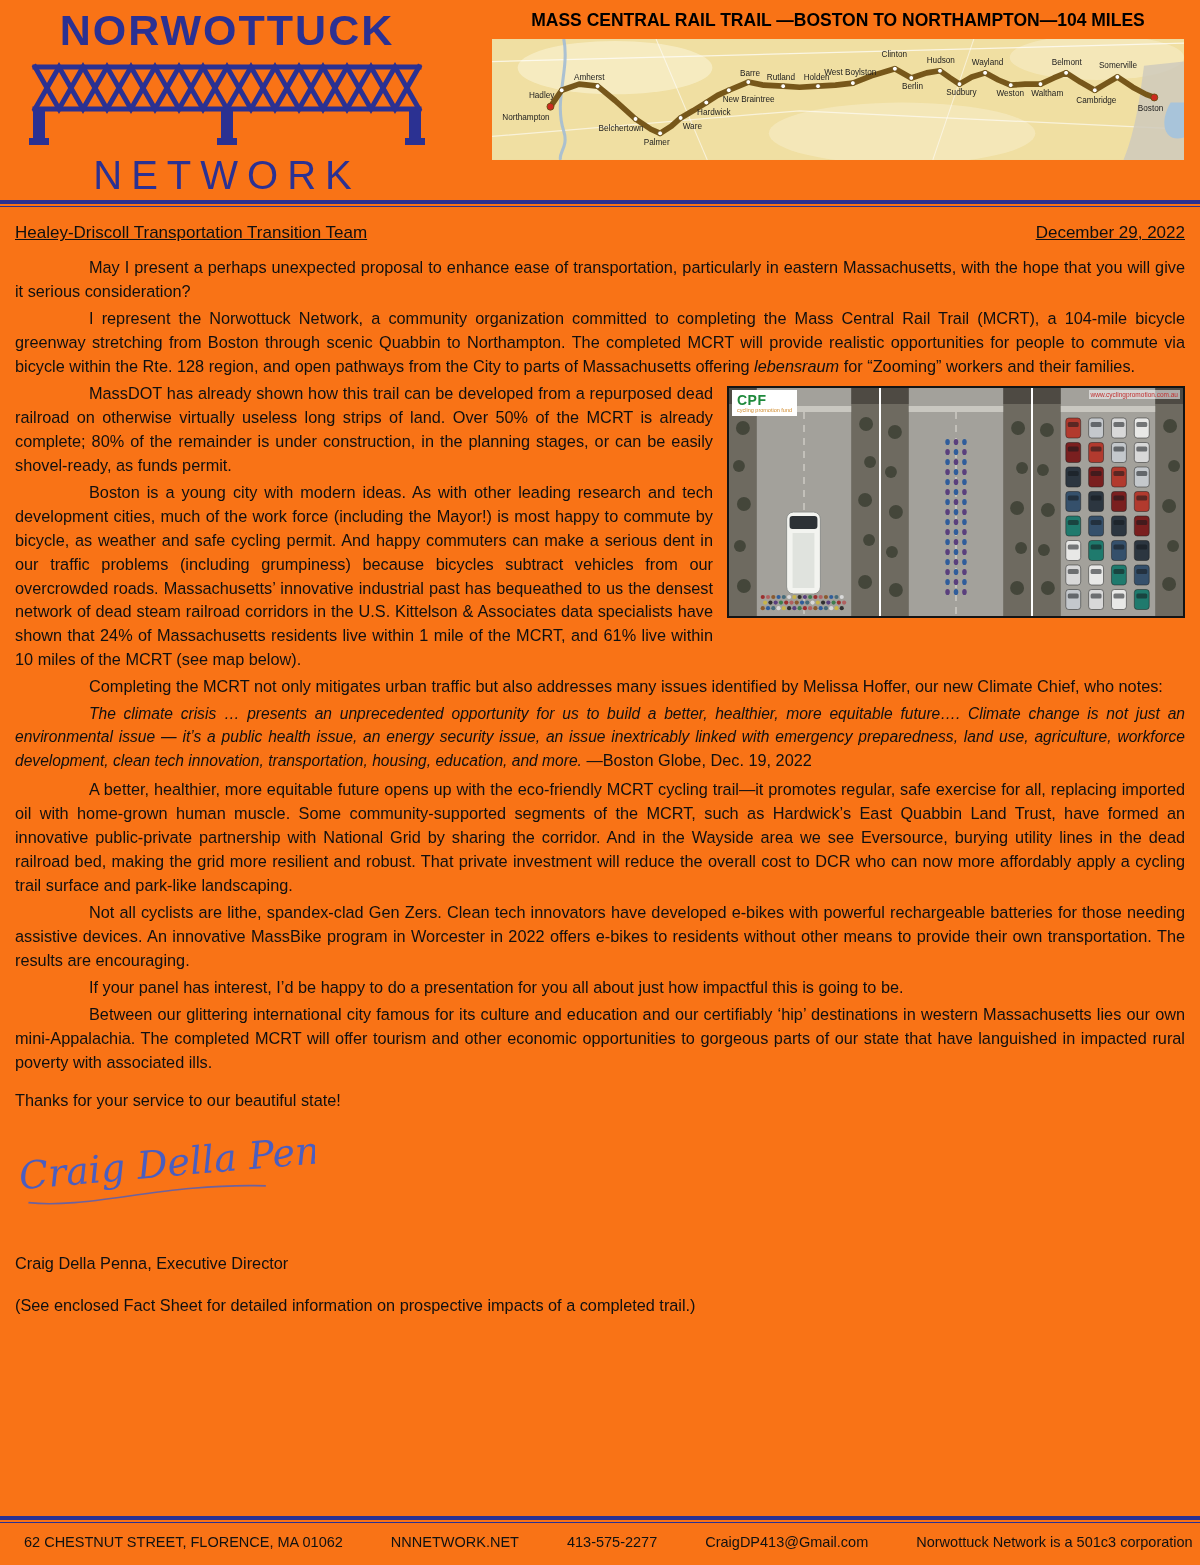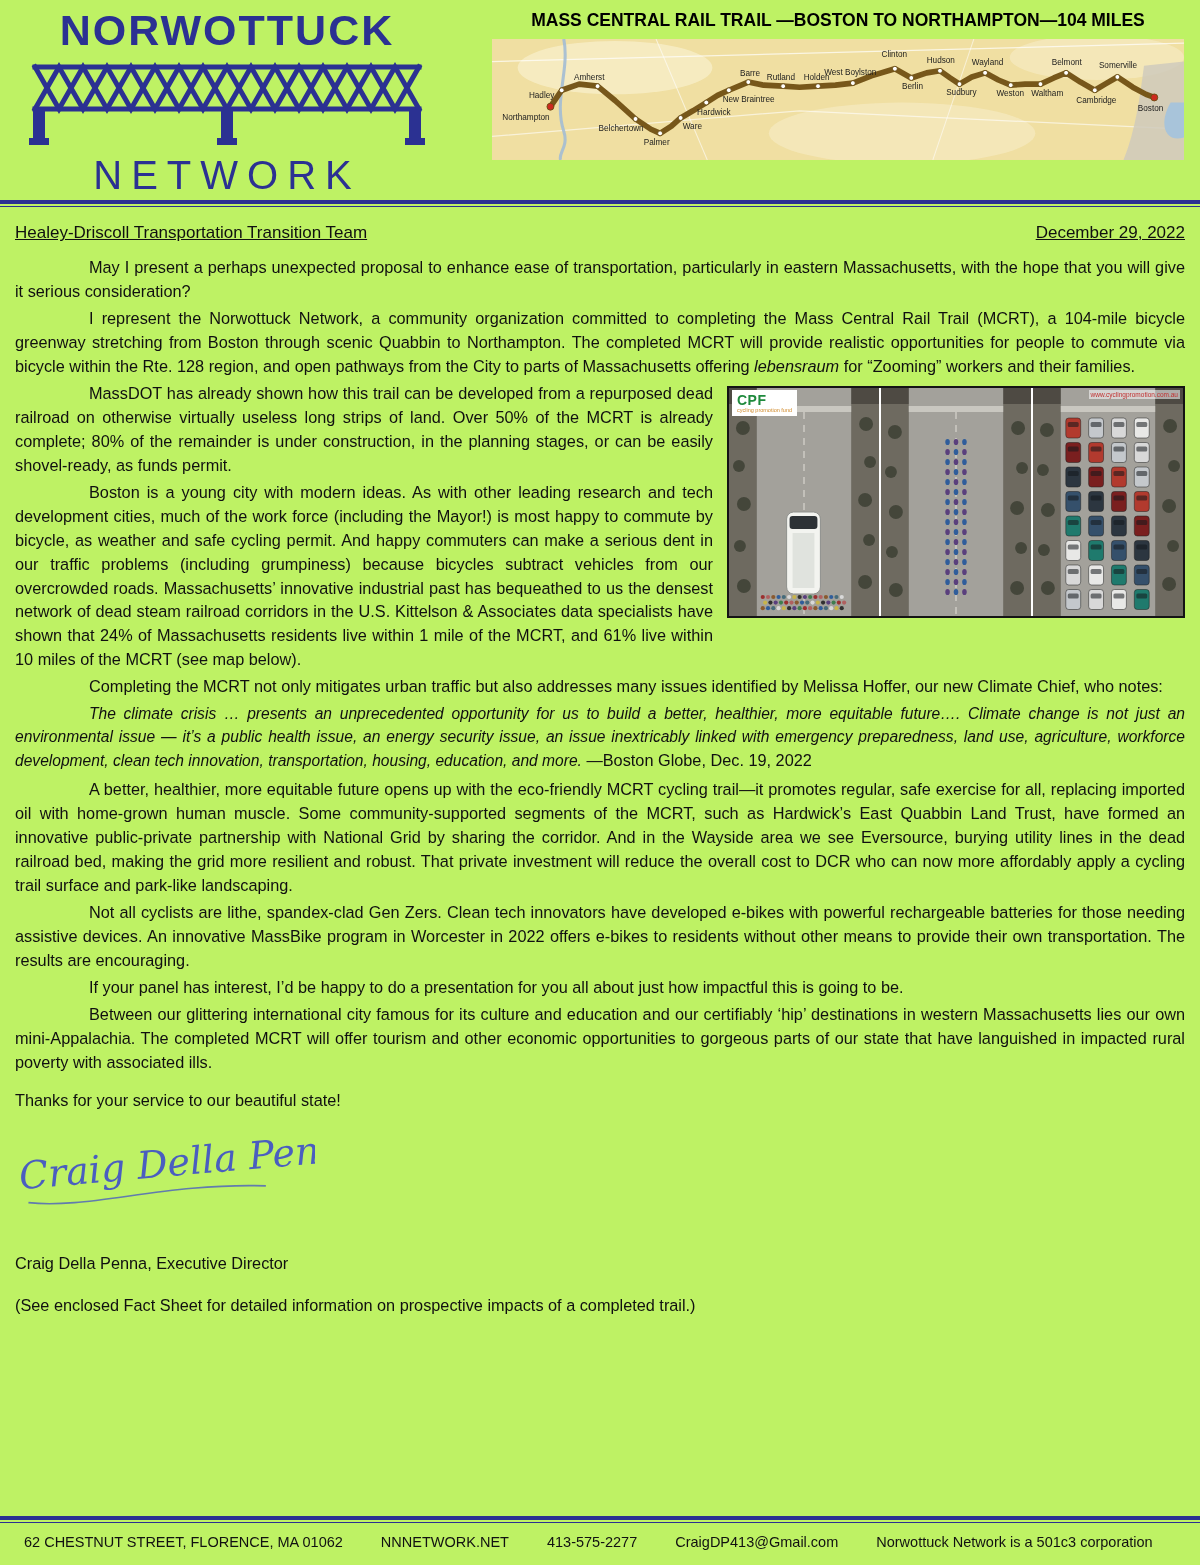--- a/index.html
+++ b/index.html
@@ -1,18 +1,18 @@
 <!DOCTYPE html>
 <html><head>
 <meta charset="utf-8">
 <style>
   * { box-sizing: border-box; margin: 0; padding: 0; }
   html,body { background:#fff; }
   body { width:1200px; font-family:"Liberation Sans", sans-serif; color:#161616; }
-  .page { position:relative; width:1200px; height:1565px; background:#bef264; overflow:hidden; }
+  .page { position:relative; width:1200px; height:1565px; background:#f97316; overflow:hidden; }
 
   
   .header { display:flex; align-items:flex-start; padding:6px 16px 2px 12px; }
   .logo-block { width:430px; text-align:center; color:#2b3192; padding-top:2px; }
   .logo-line1 { font-size:43px; font-weight:bold; letter-spacing:2px; color:#2b3192; line-height:1.05; }
   .bridge { width:400px; height:96px; display:block; margin:2px auto 0; }
   .logo-line2 { font-size:40px; letter-spacing:9px; color:#2b3192; margin-top:2px; }
   .map-block { margin-left:auto; width:692px; }
   .map-title { text-align:center; font-weight:bold; font-size:17.5px; margin:4px 0 8px; color:#000; }
   .map-svg { width:692px; height:121px; display:block; }
@@ -36,21 +36,21 @@
   .cpf-logo { position:absolute; left:3px; top:2px; background:#fff; padding:1px 5px 2px; line-height:1; }
   .cpf-text { color:#1f8a3d; font-weight:bold; font-size:14px; letter-spacing:.5px; }
   .cpf-sub { display:block; font-size:5.5px; color:#d08a2a; margin-top:1px; }
   .watermark { position:absolute; right:3px; top:2px; font-size:6.5px; color:#c03030; background:rgba(255,255,255,.55); padding:0 2px; }
 
   
   .sig-svg { display:block; margin:14px 0 26px; }
 
   
   .footer { position:absolute; left:0; right:0; bottom:0; }
-  .footer-row { display:flex; gap:38px; padding:11px 10px 15px 24px; font-size:14.5px; color:#111; }
+  .footer-row { display:flex; gap:48px; padding:11px 10px 15px 24px; font-size:14.5px; color:#111; }
   .footer-row span { white-space:nowrap; }
 </style>
 </head>
 <body>
 
 <div class="page">
 
   <div class="header">
     <div class="logo-block">
       <div class="logo-line1">NORWOTTUCK</div>

